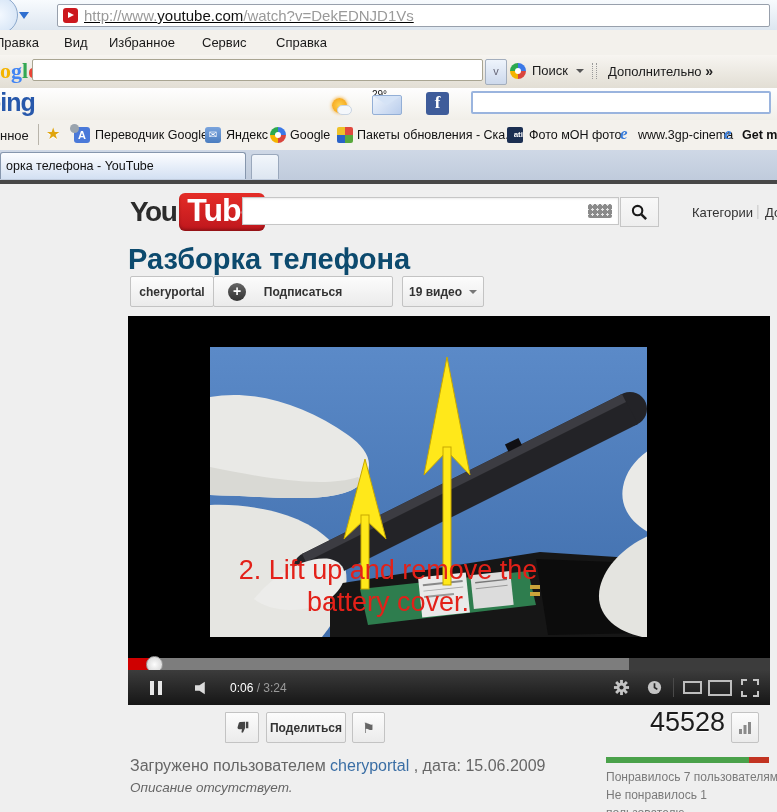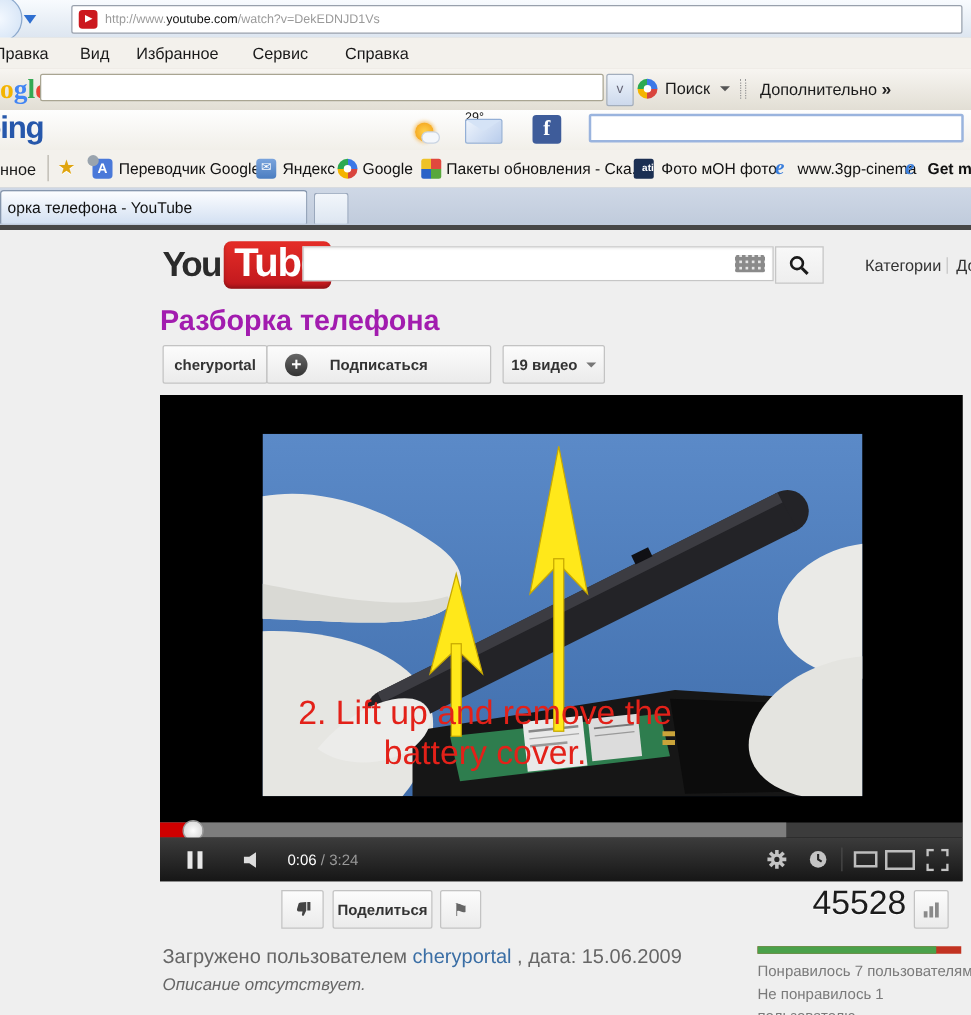--- a/index.html
+++ b/index.html
@@ -13,21 +13,21 @@
   .back-partial{left:-20px;top:-4px;width:36px;height:36px;border-radius:50%;
     background:radial-gradient(#f4f9ff,#cfe0f4);border:1px solid #8ba8cc;}
   .ie-dd{left:19px;top:12px;width:0;height:0;border-left:5px solid transparent;
     border-right:5px solid transparent;border-top:7px solid #2f6fd0;}
   .addr-bar{left:57px;top:4px;width:711px;height:21px;background:#fff;
     border:1px solid #98a0ac;border-radius:2px;display:flex;align-items:center;}
   .yt-favicon{width:15px;height:15px;background:#cc181e;border-radius:3px;
     margin:0 6px 0 5px;position:relative;flex:0 0 auto;}
   .yt-favicon::after{content:"";position:absolute;left:5px;top:4px;width:0;height:0;
     border-left:6px solid #fff;border-top:3.5px solid transparent;border-bottom:3.5px solid transparent;}
-  .url{font-size:10px;white-space:nowrap;overflow:hidden;}
+  .url{font-size:15px;white-space:nowrap;overflow:hidden;text-decoration:underline;}
   .url .dim{color:#9a9a9a;} .url .dom{color:#111;}
 
   
   .menu-row{left:0;top:30px;width:777px;height:25px;background:#f3f1ec;
     border-bottom:1px solid #d8d4ca;}
   .menu-item{top:5px;font-size:13px;color:#1a1a1a;}
 
   
   .gbar{left:0;top:55px;width:777px;height:33px;
     background:linear-gradient(#f7f5f1,#e2ded4);border-bottom:1px solid #c9c4b8;}
@@ -117,35 +117,35 @@
     box-shadow:inset 0 1px 2px rgba(0,0,0,.08);}
   .kbd-icon{left:588px;top:204px;width:24px;height:14px;background:#8a8a8a;border-radius:2px;
     background-image:radial-gradient(#e6e6e6 1px,transparent 1.3px);background-size:5px 5px;
     background-position:2px 3px;}
   .ytsearch-btn{left:620px;top:197px;width:39px;height:30px;
     background:linear-gradient(#f8f8f8,#eee);border:1px solid #c6c6c6;box-sizing:border-box;
     display:flex;align-items:center;justify-content:center;}
   .hdr-link{top:205px;font-size:13px;color:#333;}
   .hdr-div{top:203px;color:#ccc;font-size:14px;}
 
-  .watch-title{left:128px;top:243px;font-size:23px;font-weight:bold;color:#a21caf;}
+  .watch-title{left:128px;top:243px;font-size:29px;font-weight:bold;color:#0c4a6e;}
 
   .btn{background:linear-gradient(#fcfcfc,#ebebeb);border:1px solid #c3c3c3;border-radius:2px;
     box-sizing:border-box;height:31px;display:flex;align-items:center;justify-content:center;
     font-size:12px;font-weight:bold;color:#333;}
   .ch-btn{left:130px;top:276px;width:84px;}
   .sub-btn{left:213px;top:276px;width:180px;}
   .plus-circle{position:absolute;left:14px;top:6px;width:18px;height:18px;border-radius:50%;
     background:linear-gradient(#666,#333);color:#fff;font-size:14px;font-weight:bold;
     text-align:center;line-height:17px;}
   .vid-btn{left:402px;top:276px;width:82px;gap:7px;}
 
   
   .player{left:128px;top:316px;width:642px;height:389px;background:#000;}
-  .video-area{position:absolute;left:0;top:0;width:642px;height:342px;background:#000;overflow:hidden;}
+  .video-area{position:absolute;left:0;top:0;width:519px;height:342px;background:#000;overflow:hidden;}
   .scene{position:absolute;left:82px;top:31px;width:480px;height:290px;}
   .progress{position:absolute;left:0;top:342px;width:642px;height:12px;background:#3c3c3c;}
   .buffered{position:absolute;left:0;top:0;height:12px;width:78%;background:#7d7d7d;}
   .played{position:absolute;left:0;top:0;height:12px;width:4%;background:#cf0000;}
   .scrubber{position:absolute;left:calc(4% - 8px);top:-2px;width:15px;height:15px;border-radius:50%;
     background:radial-gradient(#fdfdfd,#cfcfcf);border:1px solid #9a9a9a;}
   .controls{position:absolute;left:0;top:354px;width:642px;height:35px;
     background:linear-gradient(#3c3c3c,#161616);}
   .ctl{position:absolute;top:0;height:35px;display:flex;align-items:center;justify-content:center;}
   .pause-btn{left:8px;width:40px;gap:4px;}

